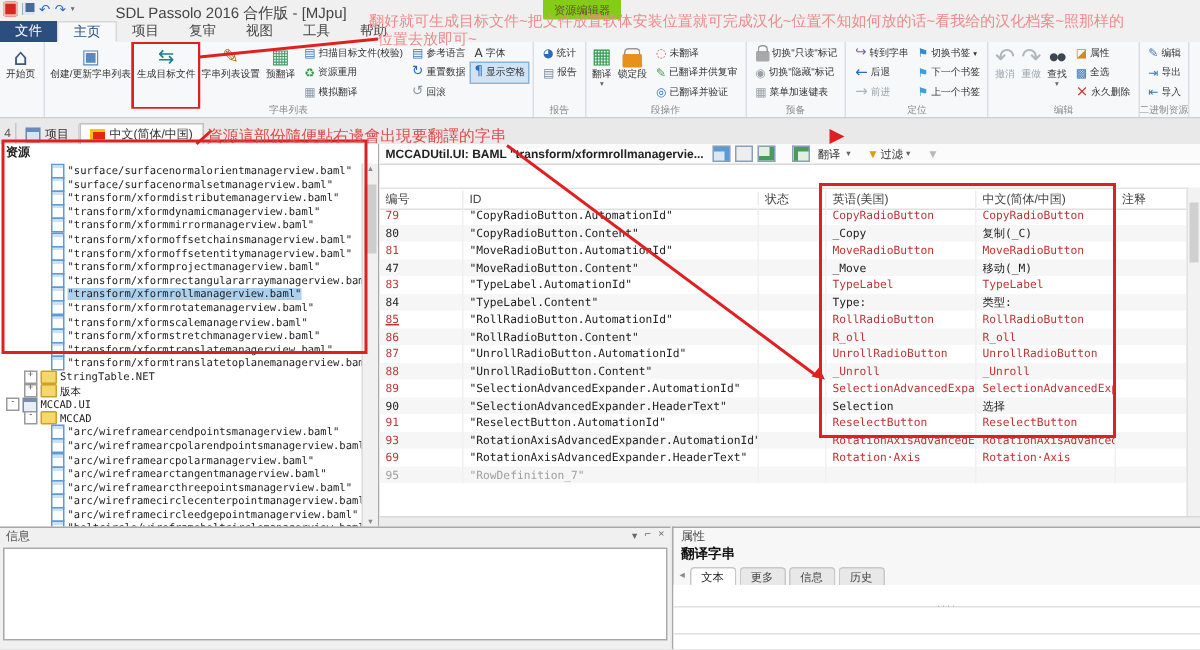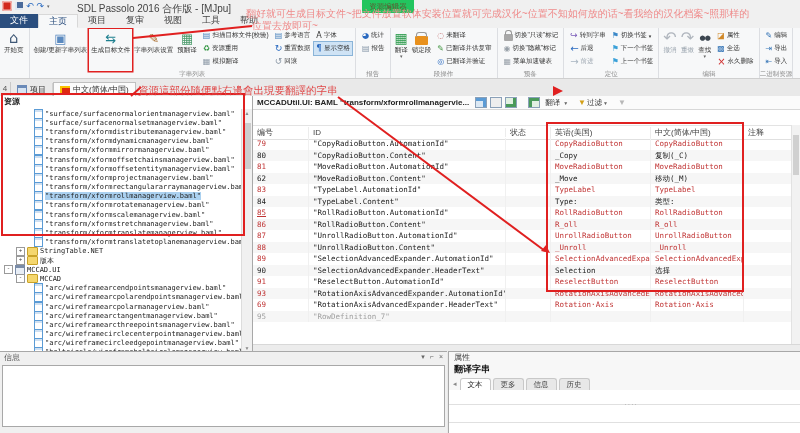--- a/index.html
+++ b/index.html
@@ -6,21 +6,21 @@
   #app{position:relative;width:800px;height:433px;background:#e9e9e9;overflow:hidden;
        font-family:"Liberation Sans","DejaVu Sans",sans-serif;font-size:8px;color:#333;cursor:default;}
   
   .titlebar{position:absolute;top:0;left:0;right:0;height:14px;background:#f0f0f0;}
   .qat{position:absolute;left:2px;top:1px;display:flex;align-items:center;gap:3px;}
   .appic{width:10px;height:10px;background:#d22a1e;border-radius:2px;display:inline-block;
          box-shadow:inset 0 0 0 1.5px #f4b5af;}
   .qic{font-size:9px;color:#2a6ac0;line-height:10px;}
   .saveic{width:8px;height:8px;background:#4a6a9a;display:inline-block;box-shadow:inset 2px -2px 0 0 #dfe8f2;}
   .wtitle{position:absolute;left:77px;top:2px;font-size:10px;color:#444;white-space:nowrap;}
-  .ctxtab{position:absolute;left:362px;top:0;width:52px;height:13px;background:#22c55e;
+  .ctxtab{position:absolute;left:362px;top:0;width:52px;height:13px;background:#84cc16;
           color:#5f5430;font-size:7.5px;text-align:center;line-height:13px;border-radius:0 0 1px 1px;}
   
   .tabrow{position:absolute;top:14px;left:0;right:0;height:14px;background:#f0f0f0;
           border-bottom:1px solid #d8d8d8;display:flex;}
   .rtab{padding:0 10px;line-height:13px;font-size:9px;color:#444;}
   .rtab.file{background:#2b4e7e;color:#fff;}
   .rtab.selected{background:#f7f8f9;border:1px solid #d8d8d8;border-bottom:1px solid #f7f8f9;color:#2b4e7e;}
   
   .ribbon{position:absolute;top:28px;left:0;right:0;height:50px;background:#f7f8f9;
           border-bottom:1px solid #cfcfcf;display:flex;overflow:hidden;}
@@ -533,21 +533,21 @@
         </div>
         <div class="trowg">
           <span style="color: rgb(192, 52, 52);">81</span>
           <span style="color: rgb(34, 34, 34);">"MoveRadioButton.AutomationId"</span>
           <span style="color: rgb(34, 34, 34);"></span>
           <span style="color: rgb(192, 52, 52);">MoveRadioButton</span>
           <span style="color: rgb(192, 52, 52);">MoveRadioButton</span>
           <span style="color: rgb(34, 34, 34);"></span>
         </div>
         <div class="trowg">
-          <span style="color: rgb(34, 34, 34);">62</span>
+          <span style="color: rgb(34, 34, 34);">47</span>
           <span style="color: rgb(34, 34, 34);">"MoveRadioButton.Content"</span>
           <span style="color: rgb(34, 34, 34);"></span>
           <span style="color: rgb(34, 34, 34);">_Move</span>
           <span style="color: rgb(34, 34, 34);">移动(_M)</span>
           <span style="color: rgb(34, 34, 34);"></span>
         </div>
         <div class="trowg">
           <span style="color: rgb(192, 52, 52);">83</span>
           <span style="color: rgb(34, 34, 34);">"TypeLabel.AutomationId"</span>
           <span style="color: rgb(34, 34, 34);"></span>

